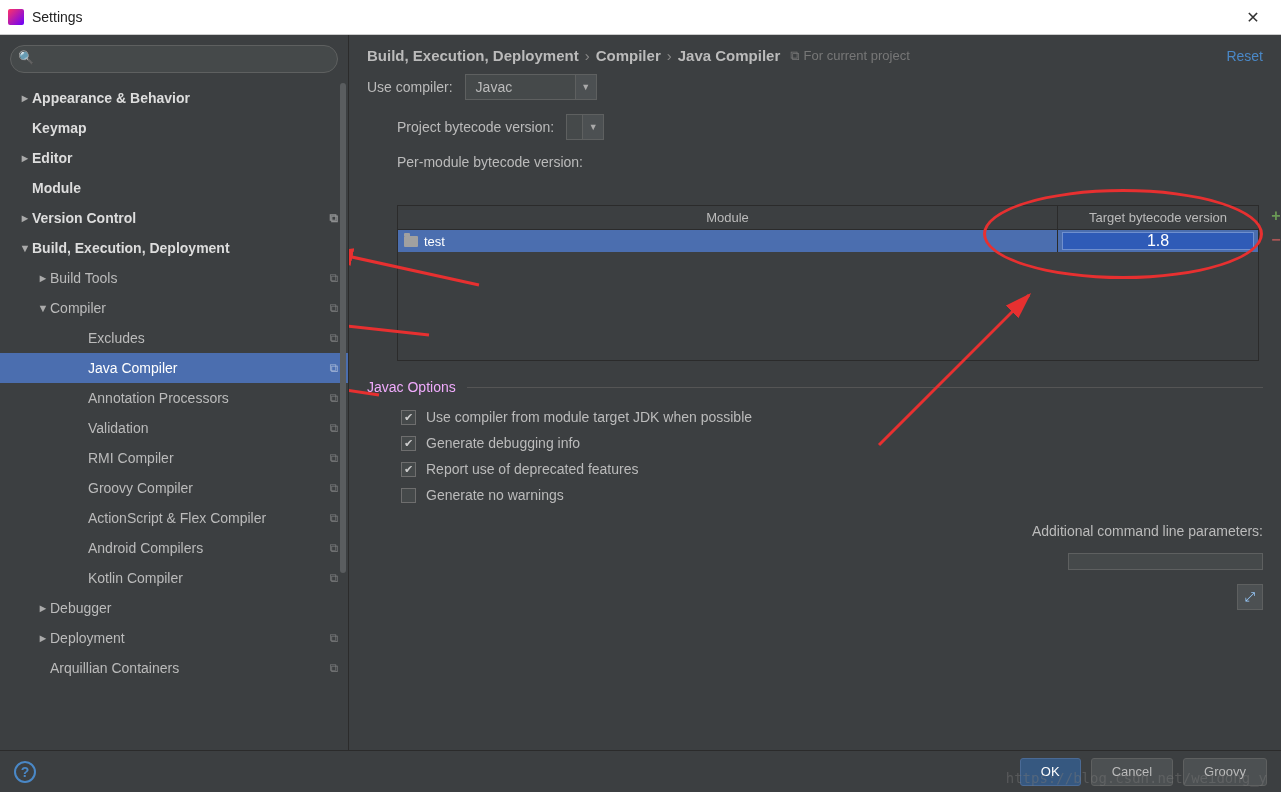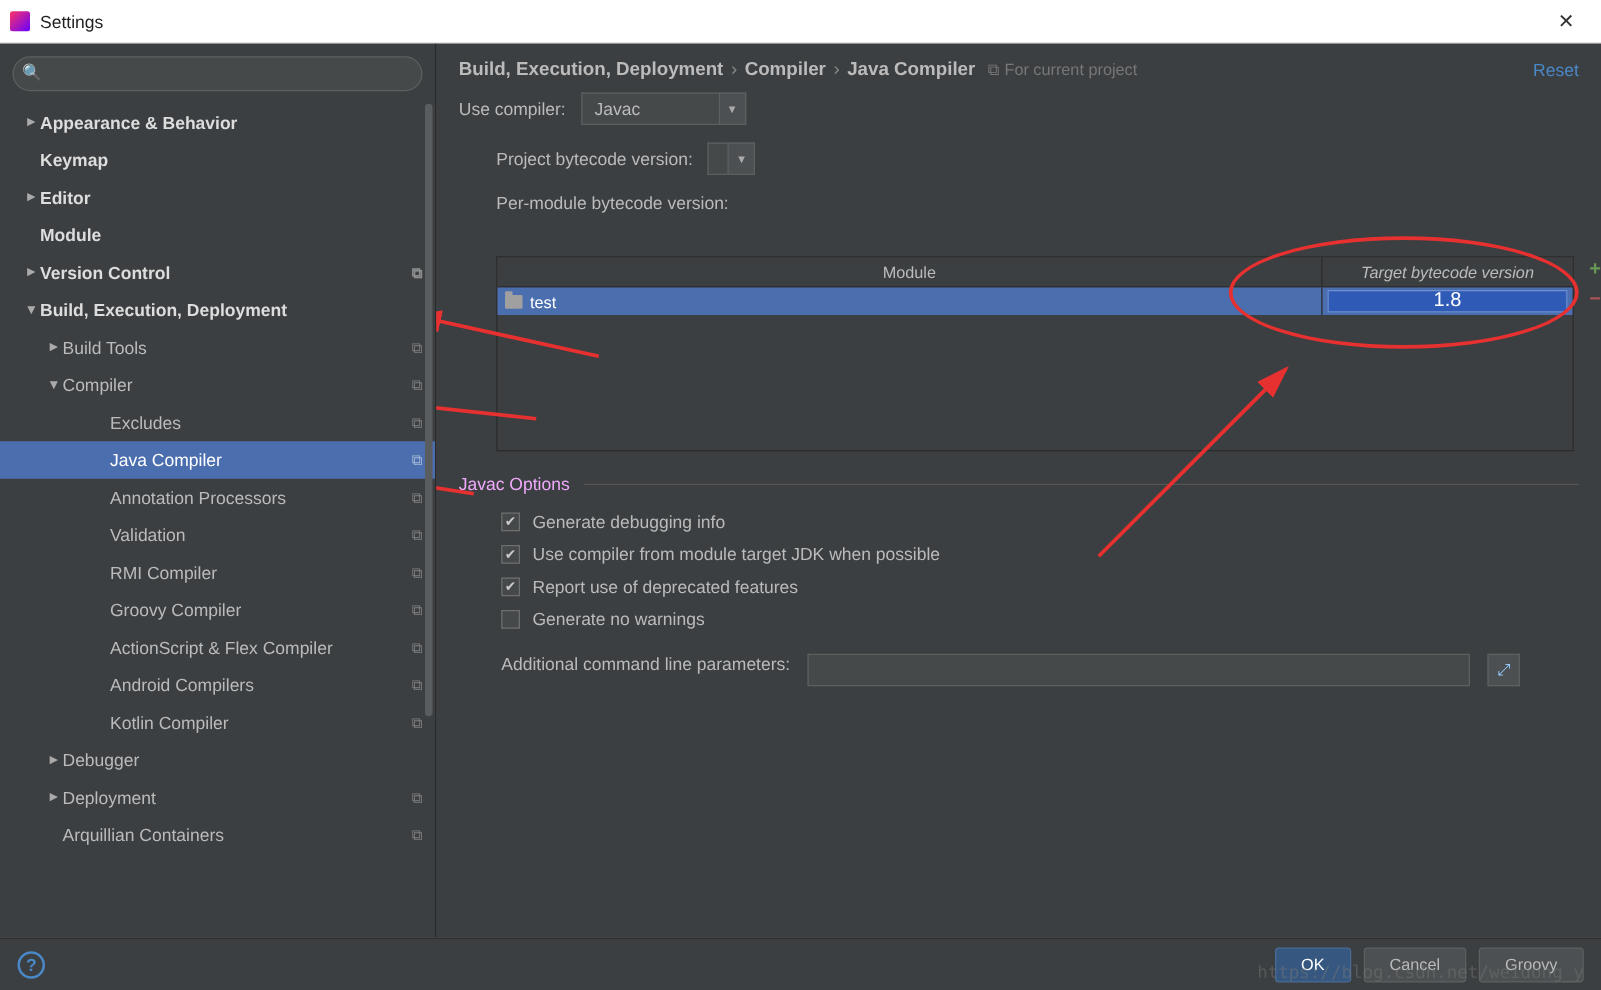--- a/index.html
+++ b/index.html
@@ -34,38 +34,38 @@
   .row { display: flex; align-items: center; margin-bottom: 14px; gap: 12px; }
   .combo { display: flex; height: 26px; justify-content: space-between; }
   .combo .val { background: #45494a; border: 1px solid #5e6060; border-right: none; padding: 0 10px; display: flex; align-items: center; min-width: 110px; color: #bbb; }
   .combo .btn { background: #4c5052; border: 1px solid #5e6060; width: 22px; display: flex; align-items: center; justify-content: center; color: #aaa; font-size: 9px; cursor: pointer; }
   .combo.small .val { min-width: 16px; padding: 0 6px; }
   .section-label { margin: 4px 0 6px; color: #bbb; }
   .table-wrap { position: relative; margin-top: 35px; }
   .mod-table { border: 1px solid #2b2b2b; background: #3c3f41; width: 862px; }
   .mod-table .head { display: flex; height: 24px; background: #3c3f41; border-bottom: 1px solid #2b2b2b; font-size: 13px; color: #bbb; }
   .mod-table .head .c1 { flex: 1; display: flex; align-items: center; justify-content: center; border-right: 1px solid #2b2b2b; }
-  .mod-table .head .c2 { width: 200px; display: flex; align-items: center; justify-content: center; font-style: italic; }
+  .mod-table .head .c2 { width: 200px; display: flex; align-items: center; justify-content: center; }
   .mod-table .body { height: 130px; }
   .mod-row { display: flex; height: 22px; background: #4b6eaf; color: #fff; font-size: 13px; align-items: center; justify-content: center; }
   .mod-row .c1 { flex: 1; display: flex; align-items: center; gap: 6px; padding-left: 6px; border-right: 1px solid #2b2b2b; height: 100%; }
   .mod-row .c2 { width: 200px; display: flex; align-items: center; justify-content: center; height: 100%; }
   .mod-row .c2 .cell-edit { background: #2f5bb7; border: 1px solid #6f8fce; width: 192px; height: 18px; text-align: center; color: #fff; font-size: 16px; outline: none; }
   .folder-ic { width: 14px; height: 11px; background: #a0a0a0; border-radius: 1px; position: relative; }
   .folder-ic::before { content: ""; position: absolute; top: -3px; left: 0; width: 6px; height: 3px; background: #a0a0a0; border-radius: 1px 1px 0 0; }
   .tbl-btns { position: absolute; right: -22px; top: 2px; display: flex; flex-direction: column; gap: 6px; }
   .tbl-btns span { width: 18px; height: 18px; display: flex; align-items: center; justify-content: center; font-size: 16px; font-weight: bold; cursor: pointer; }
   .plus { color: #6a9955; }
   .minus { color: #a55; }
   .fieldset-title { margin: 18px 0 14px; color: #f0abfc; position: relative; }
   .fieldset-title::after { content: ""; position: absolute; left: 100px; right: 0; top: 50%; border-top: 1px solid #555; }
   .check-row { display: flex; align-items: center; gap: 10px; margin: 10px 0 10px 34px; }
   .chk { width: 15px; height: 15px; border: 1px solid #6e6e6e; background: #45494a; display: flex; align-items: center; justify-content: center; font-size: 11px; color: #ccc; cursor: pointer; }
   .chk.on::after { content: "✔"; }
-  .param-row { display: flex; align-items: flex-start; gap: 14px; margin: 20px 0 0 34px; }
+  .param-row { display: flex; align-items: flex-end; gap: 14px; margin: 20px 0 0 34px; flex-direction: column; }
   .param-row input { flex: 1; height: 26px; background: #45494a; border: 1px solid #5e6060; color: #bbb; padding: 0 8px; outline: none; max-width: 530px; }
   .expand-btn { width: 26px; height: 26px; border: 1px solid #5e6060; background: #4c5052; display: flex; align-items: center; justify-content: center; color: #9cf; font-size: 13px; cursor: pointer; }
   .footer { height: 42px; background: #3c3f41; border-top: 1px solid #2b2b2b; display: flex; align-items: center; padding: 0 14px; }
   .help { width: 22px; height: 22px; border-radius: 50%; border: 2px solid #4a88c7; color: #4a88c7; display: flex; align-items: center; justify-content: center; font-size: 14px; font-weight: bold; cursor: pointer; }
   .footer .spacer { flex: 1; }
   .footer .btn { height: 28px; padding: 0 20px; margin-left: 10px; background: #4c5052; border: 1px solid #5e6060; color: #bbb; font-size: 13px; cursor: pointer; border-radius: 3px; }
   .footer .btn.primary { background: #365880; border-color: #4a6a95; color: #fff; }
   .annot { position: absolute; pointer-events: none; }
   .ellipse { border: 3px solid #e73030; border-radius: 50%; }
   .watermark { position: absolute; right: 14px; bottom: 6px; color: rgba(120,120,120,.45); font-size: 14px; font-family: monospace; }
@@ -238,25 +238,25 @@
         <div class="tbl-btns">
           <span class="plus">+</span>
           <span class="minus">−</span>
         </div>
       </div>
 
       <div class="fieldset-title">Javac Options</div>
 
       <div class="check-row">
         <div class="chk on"></div>
+        <span>Use compiler from module target JDK when possible</span>
+      </div>
+      <div class="check-row">
+        <div class="chk on"></div>
         <span>Generate debugging info</span>
-      </div>
-      <div class="check-row">
-        <div class="chk on"></div>
-        <span>Use compiler from module target JDK when possible</span>
       </div>
       <div class="check-row">
         <div class="chk on"></div>
         <span>Report use of deprecated features</span>
       </div>
       <div class="check-row">
         <div class="chk"></div>
         <span>Generate no warnings</span>
       </div>
 

